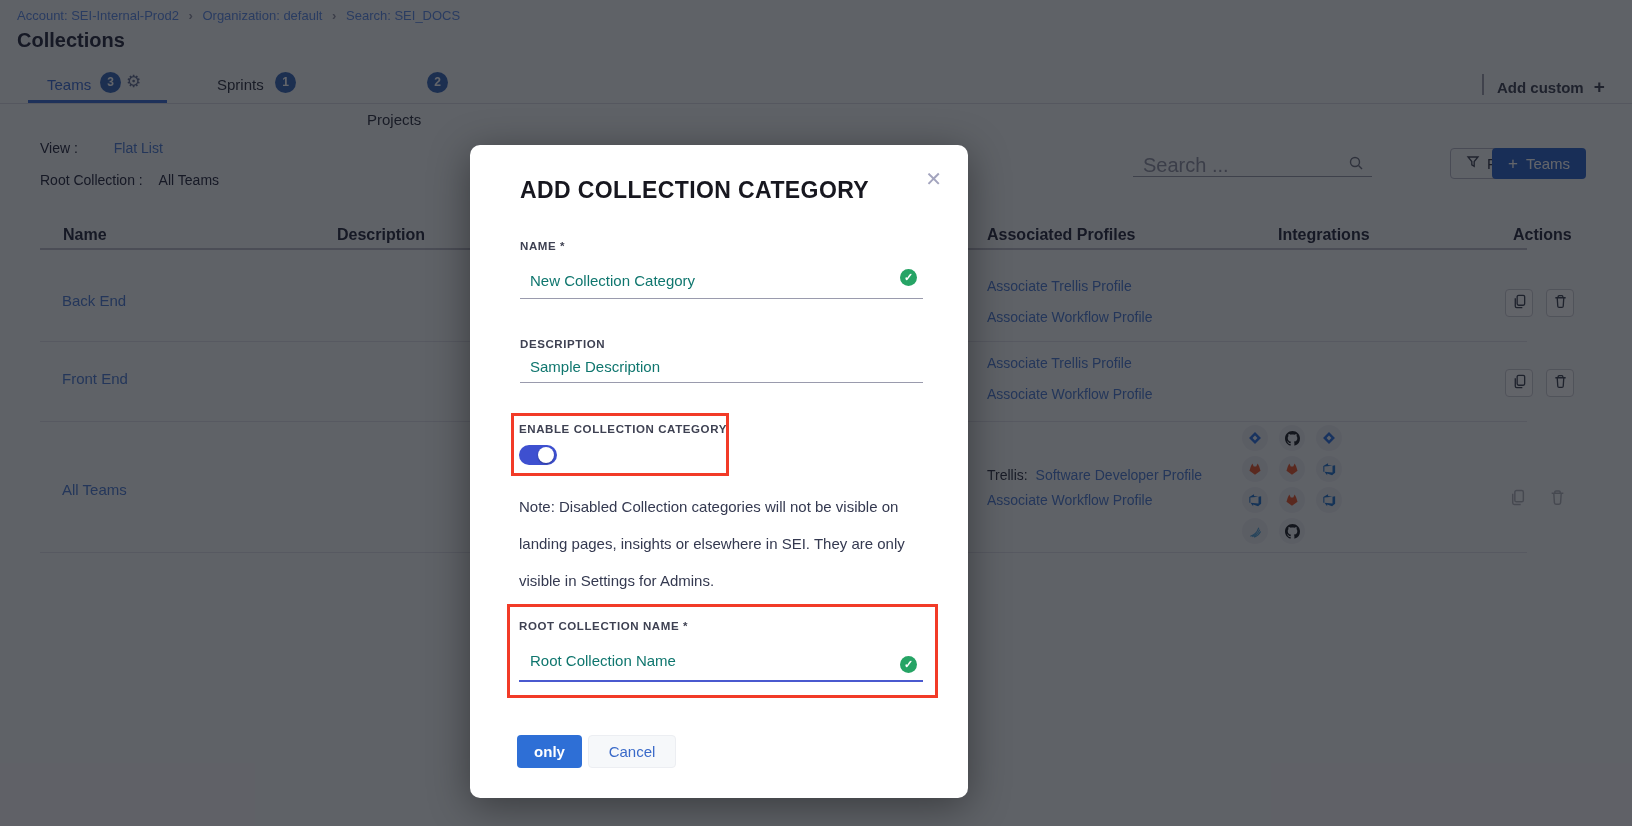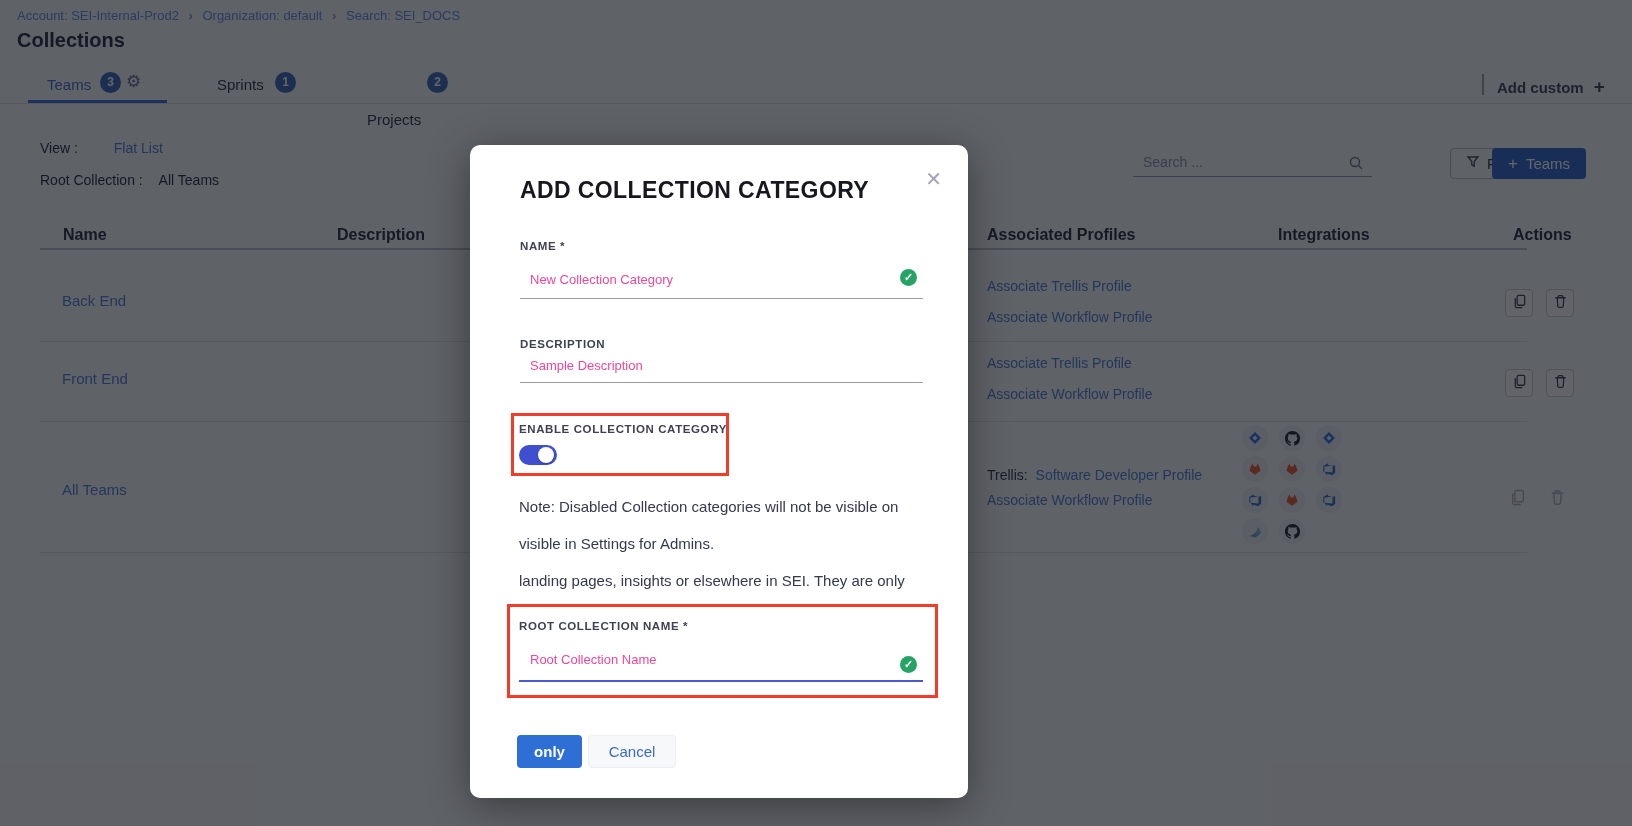--- a/index.html
+++ b/index.html
@@ -23,21 +23,21 @@
   .gear { font-size:17px; color:#5e6a8e; line-height:18px; }
   .addcustom-divider { top:74px; left:1482px; width:2px; height:21px; background:#9a9caa; }
   .addcustom { top:76px; left:1497px; font-size:15px; color:#3c4150;font-weight:bold; }
   .addcustom .plus { font-size:19px; color:#3c4150; margin-left:10px; }
 
   .viewrow { font-size:14px; color:#23263a; }
   .link { color:#4a7ad0; text-decoration:none; cursor:pointer; }
 
   .search-wrap { top:148px; left:1133px; width:239px; height:29px; border-bottom:1px solid #9597a5; }
   .search-wrap input { border:none; outline:none; background:transparent; width:200px;
-                       font-size:14px; color:#4c1d95; font-family:"Liberation Sans",sans-serif;
+                       font-size:20px; color:#4c1d95; font-family:"Liberation Sans",sans-serif;
                        padding:6px 0 0 10px; }
   .search-wrap input::placeholder { color:#8e90a0; }
   .search-icon { position:absolute; right:8px; top:7px; }
 
   .btn-filters { top:148px; left:1450px; width:94px; height:31px; border:1px solid #b4b6c2;
                  border-radius:4px; display:flex; align-items:center; justify-content:center;
                  gap:7px; font-size:15px; color:#2c3040; background:transparent; }
   .btn-teams { top:148px; left:1492px; width:94px; height:31px; background:#2a63c8;
                border-radius:4px; display:flex; align-items:center; justify-content:center;
                gap:8px; font-size:15px; color:#fff; }
@@ -60,21 +60,21 @@
   .dim { inset:0; background:rgba(16,18,26,0.65); z-index:10; }
 
   
   .modal { top:145px; left:470px; width:498px; height:653px; background:#fff;
            border-radius:10px; box-shadow:0 8px 40px rgba(0,0,0,.4); z-index:20; }
   .modal .close { position:absolute; top:22px; right:26px; font-size:20px; color:#a3a4be; cursor:pointer; }
   .m-title { position:absolute; top:32px; left:50px; font-size:23px; font-weight:800;
              color:#17171f; letter-spacing:.4px; }
   .m-label { position:absolute; font-size:11.5px; font-weight:700; color:#3e4152; letter-spacing:.6px; }
   .m-input { position:absolute; border:none; outline:none; background:transparent;
-             font-size:13px; color:#ec4899; font-family:"Liberation Sans",sans-serif; width:360px; }
+             font-size:15px; color:#0f766e; font-family:"Liberation Sans",sans-serif; width:360px; }
   .m-underline { position:absolute; height:1px; background:#9a9bad; width:403px; left:50px; }
   .m-underline.blue { background:#4a59cf; height:2px; width:404px; left:49px; }
   .check { position:absolute; width:17px; height:17px; border-radius:50%; background:#26a465;
            color:#fff; font-size:11px; font-weight:700; text-align:center; line-height:17px; }
   .toggle { position:absolute; left:49px; top:300px; width:38px; height:20px; border-radius:10px;
             background:#3e50d0; cursor:pointer; }
   .toggle .knob { position:absolute; left:19px; top:2px; width:16px; height:16px;
                   border-radius:50%; background:#fff; box-shadow:0 1px 2px rgba(0,0,0,.3); }
   .note { position:absolute; left:49px; top:343px; font-size:15px; color:#343950; line-height:37px; }
   .btn-save { position:absolute; left:47px; top:590px; width:65px; height:33px; background:#2e6fd6;
@@ -279,22 +279,22 @@
     <input class="m-input" style="top: 213px; left: 60px;" value="Sample Description">
     <div class="m-underline" style="top:237px;"></div>
 
     <div class="m-label" style="top:278px;left:49px;">ENABLE COLLECTION CATEGORY</div>
     <div class="toggle">
       <div class="knob"></div>
     </div>
 
     <div class="note">
       <div>Note: Disabled Collection categories will not be visible on</div>
+      <div>landing pages, insights or elsewhere in SEI. They are only</div>
       <div>visible in Settings for Admins.</div>
-      <div>landing pages, insights or elsewhere in SEI. They are only</div>
     </div>
 
     <div class="m-label" style="top:475px;left:49px;">ROOT COLLECTION NAME *</div>
     <input class="m-input" style="top: 507px; left: 60px;" value="Root Collection Name">
     <div class="m-underline blue" style="top:535px;"></div>
     <span class="check" style="top:511px;left:430px;">✓</span>
 
     <button class="btn-save">only</button>
     <button class="btn-cancel">Cancel</button>
   </div>

